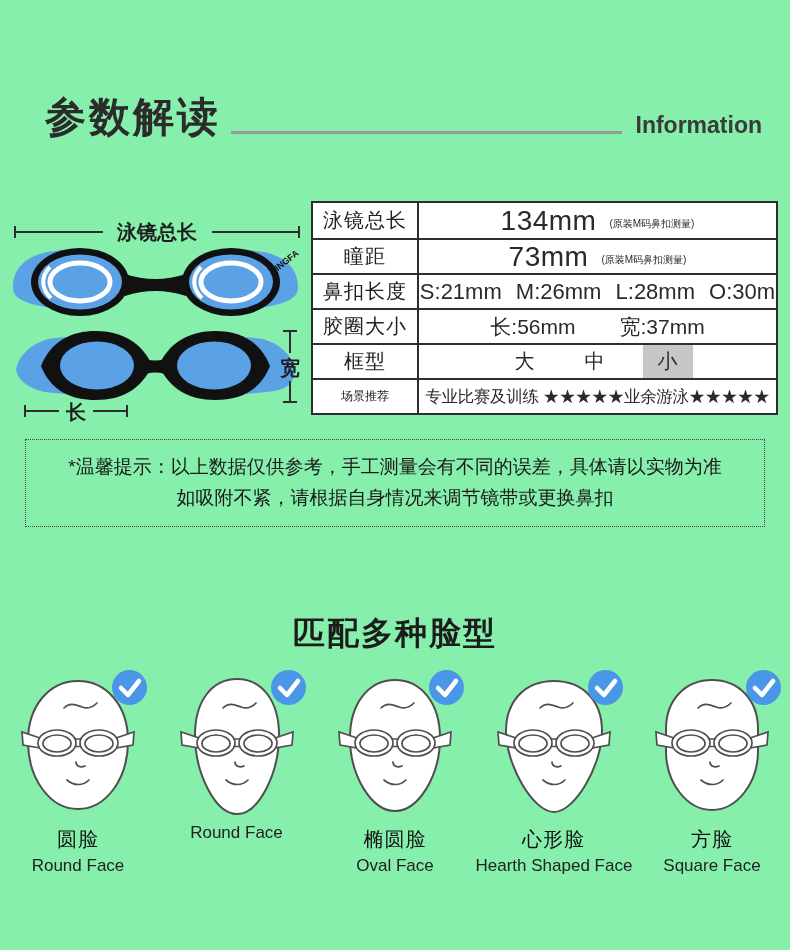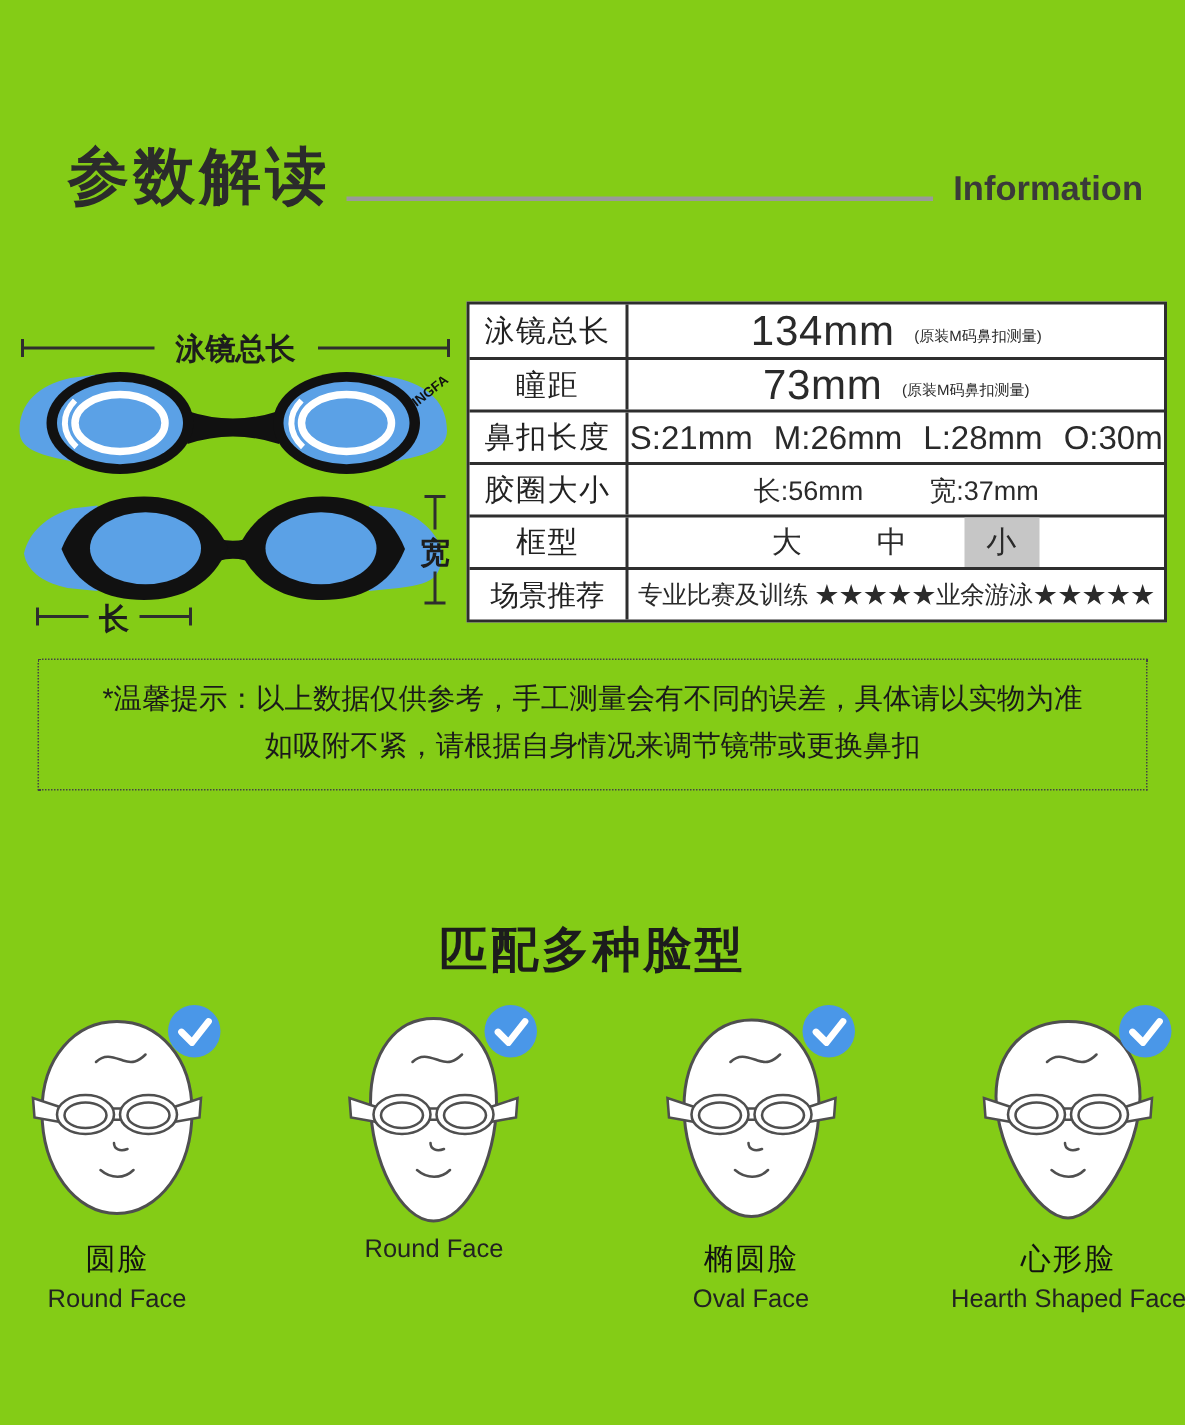--- a/index.html
+++ b/index.html
@@ -1,17 +1,17 @@
 <!DOCTYPE html>
 <html><head>
 <meta charset="utf-8">
 <style>
   * { margin:0; padding:0; box-sizing:border-box; }
   body { background:#fff; font-family:"Liberation Sans", sans-serif; color:#222; }
-  .page { position:relative; width:790px; height:950px; background:#84cc16; overflow:hidden; }
+  .page { position:relative; width:790px; height:950px; background:#86efac; overflow:hidden; }
 
   
   .header { position:absolute; top:94px; left:45px; right:28px; display:flex; align-items:flex-end; }
   .header h1 { font-size:41px; font-weight:bold; color:#2b2b2b; letter-spacing:3px; line-height:1.15; }
   .header .rule { flex:1; height:3px; background:#9a9a9a; margin:0 14px 7px 10px; }
   .header .subtitle { font-size:23px; font-weight:bold; color:#3a3a3a; padding-bottom:2px; }
 
   
   .diagram { position:absolute; left:3px; top:195px; width:305px; height:235px; }
   .diagram svg { display:block; }
@@ -20,25 +20,25 @@
 
   
   .spec-table { position:absolute; left:311px; top:201px; width:467px; border:2px solid #2e2e2e; background:#fff; }
   .spec-row { display:flex; height:35px; border-top:2px solid #2e2e2e; align-items:stretch; }
   .spec-row:first-child { border-top:none; }
   .spec-row .cell-label { width:106px; border-right:2px solid #2e2e2e; display:flex; align-items:center; justify-content:center; font-size:20px; color:#222; letter-spacing:1px; }
   .spec-row .cell-value { flex:1; display:flex; align-items:center; justify-content:center; color:#2a2a2a; }
   .val-big { font-size:28px; letter-spacing:0.5px; }
   .val-small { font-size:10px; margin-left:13px; padding-top:6px; }
   .row-noseclip .cell-value { font-size:22px; word-spacing:8px; }
-  .row-gasket .cell-value { font-size:18px; gap:44px; }
+  .row-gasket .cell-value { font-size:21px; gap:44px; }
   .row-frame .cell-value { font-size:20px; gap:26px; }
   .opt { padding:3px 12px; }
   .opt.selected { background:#c6c6c6; padding:3px 15px; }
-  .row-scene .cell-label { font-size:19px; letter-spacing:0;text-align:center; }
+  .row-scene .cell-label { font-size:12px; letter-spacing:0;text-align:center; }
   .row-scene .cell-value { font-size:16.5px; letter-spacing:-0.3px; }
 
   
   .note { position:absolute; top:439px; left:25px; width:740px; border:1px dotted #444;
           text-align:center; padding:11px 8px 13px; font-size:19px; line-height:31px; color:#1a1a1a; font-weight:500; }
 
   
   .faces-title { position:absolute; top:612px; left:0; width:100%; text-align:center;
                  font-size:32px; font-weight:bold; color:#1c1c1c; letter-spacing:2px; }
   .faces { position:absolute; top:668px; left:0; right:0; display:flex; justify-content:space-between; padding:0 0; }
@@ -235,15 +235,30 @@
         <div class="check-badge">
           <svg width="35" height="35" viewBox="0 0 35 35">
               <path d="M9,18 l7,7 L27,11" fill="none" stroke="#fff" stroke-width="4.5" stroke-linecap="round" stroke-linejoin="round"></path>
             </svg>
         </div>
       </div>
       <div class="face-cn">心形脸</div>
       <div class="face-en">Hearth Shaped Face</div>
     </div>
 
+    <div class="face-col">
+      <div class="face-fig">
+        <svg width="142" height="152" viewBox="0 0 142 150">
+          <path class="face-stroke" d="M71,11 C97,11 117,30 117,60 L117,82 C117,114 96,141 71,141 C46,141 25,114 25,82 L25,60 C25,30 45,11 71,11 Z"></path>
+          <use href="#gg-features"></use>
+        </svg>
+        <div class="check-badge">
+          <svg width="35" height="35" viewBox="0 0 35 35">
+              <path d="M9,18 l7,7 L27,11" fill="none" stroke="#fff" stroke-width="4.5" stroke-linecap="round" stroke-linejoin="round"></path>
+            </svg>
+        </div>
+      </div>
+      <div class="face-cn">方脸</div>
+      <div class="face-en">Square Face</div>
+    </div>
 
   </div>
 </div>
 
 </body></html>

